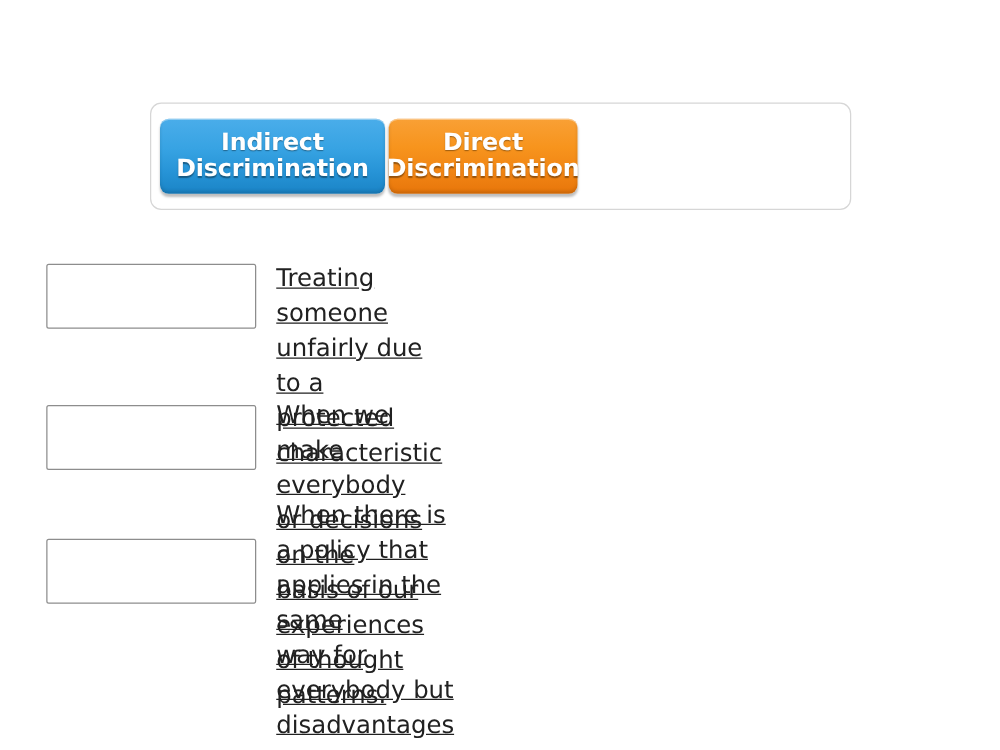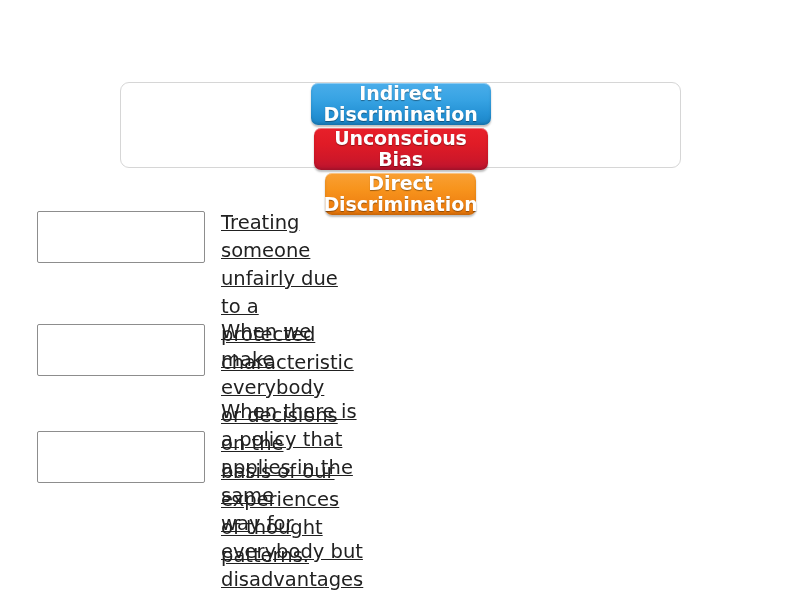--- a/index.html
+++ b/index.html
@@ -26,21 +26,20 @@
     height: 86px;
     box-sizing: border-box;
     background: #ffffff;
     border: 1px solid #d6d6d6;
     border-radius: 9px;
     display: flex;
     align-items: center;
     justify-content: flex-start;
     padding: 0 7px;
     gap: 3px;
-    flex-direction: column;
   }
 
   .tile {
     position: relative;
     height: 60px;
     border-radius: 7px;
     display: flex;
     align-items: center;
     justify-content: center;
     text-align: center;
@@ -117,24 +116,20 @@
 </head>
 <body>
 
 <div id="tile-tray">
 
   <div class="tile tile--blue" draggable="true">
     <span class="tile-label">Indirect
 Discrimination</span>
   </div>
 
-  <div class="tile tile--red" draggable="true">
-    <span class="tile-label">Unconscious
-Bias</span>
-  </div>
 
   <div class="tile tile--orange" draggable="true">
     <span class="tile-label">Direct
 Discrimination</span>
   </div>
 
 </div>
 
 <div class="q-row" id="row-1">
   <div class="drop-zone"></div>

